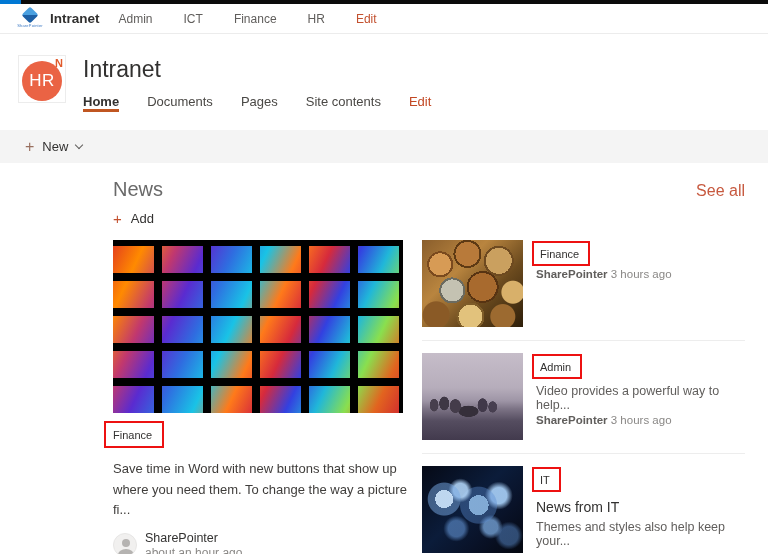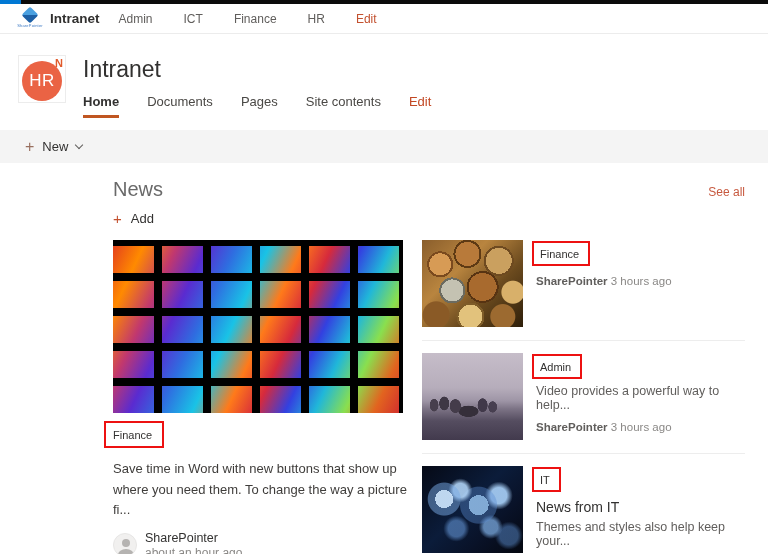--- a/index.html
+++ b/index.html
@@ -27,37 +27,37 @@
   .site-logo { width:48px; height:48px; border:1px solid #ececec; background:#fff;
                position:relative; flex:0 0 auto; }
   .site-logo .circle { position:absolute; left:3px; top:5px; width:40px; height:40px;
                border-radius:50%; background:#ea6344; display:flex; align-items:center;
                justify-content:center; color:#fff; font-size:17px; letter-spacing:.5px; }
   .site-logo .badge { position:absolute; right:2px; top:1px; color:#e05a2b;
                font-size:11px; font-weight:bold; }
   .site-head-text { margin-left:17px; padding-top:1px; }
   .site-title { font-size:23px; font-weight:400; color:#323130; }
   .site-nav { display:flex; margin-top:11px; }
-  .site-nav .n-item { font-size:13px; color:#4a4845; margin-right:28px; padding-bottom:6px; cursor:pointer; }
+  .site-nav .n-item { font-size:13px; color:#4a4845; margin-right:28px; padding-bottom:0; cursor:pointer; }
   .site-nav .n-item.active { color:#323130; font-weight:bold; border-bottom:3px solid #c05621; }
   .site-nav .n-item.accent { color:#c24723; }
 
   
   .command-bar { height:33px; background:#f4f4f4; display:flex; align-items:center; padding-left:25px; }
   .cmd-new { display:flex; align-items:center; cursor:pointer; }
   .cmd-new .plus { color:#997060; font-size:16px; font-weight:400; margin-right:8px; }
   .cmd-new .lbl { font-size:13px; color:#323130; }
   .chev { width:6px; height:6px; border-right:1.4px solid #605e5c; border-bottom:1.4px solid #605e5c;
           transform:rotate(45deg); display:inline-block; margin-left:8px; margin-bottom:3px; }
 
   
   .content { padding:0 23px 0 113px; }
   .news-head { display:flex; align-items:baseline; justify-content:space-between; margin-top:15px; }
   .news-title { font-size:20px; font-weight:400; color:#696969; }
-  .see-all { font-size:12px; color:#c7593f; cursor:pointer; }
+  .see-all { font-size:16px; color:#c7593f; cursor:pointer; }
   .add-row { margin-top:9px; display:flex; align-items:center; cursor:pointer; }
   .add-row .plus { color:#c3512f; font-size:15px; margin-right:9px; }
   .add-row .lbl { font-size:13px; color:#323130; }
 
   .news-grid { display:flex; margin-top:13px; }
 
   
   .hero { width:290px; flex:0 0 auto; }
   .hero-image { width:290px; height:173px; cursor:pointer;
     background-color:#050505;
@@ -83,21 +83,21 @@
 
   
   .side-list { flex:1; margin-left:19px; }
   .side-item { display:flex; padding-bottom:13px; border-bottom:1px solid #ededed; margin-bottom:12px; }
   .side-item:last-child { border-bottom:none; margin-bottom:0; }
   .side-thumb { width:101px; height:87px; flex:0 0 auto; cursor:pointer; }
   .side-text { margin-left:13px; padding-top:1px; }
   .side-text .tag-annot { margin-left:-4px; padding:1px 9px 2px 6px; }
   .side-title { font-size:14px; color:#323130; margin-top:7px; cursor:pointer; }
   .side-desc { font-size:12.5px; color:#605e5c; margin-top:5px; }
-  .side-byline { font-size:11.5px; margin-top:9px; }
+  .side-byline { font-size:11.5px; margin-top:2px; }
   .side-byline .a { color:#605e5c; font-weight:bold; }
   .side-byline .t { color:#8a8886; }
 
   .img-coins {
     background-color:#7a5122;
     background-image:
       radial-gradient(circle at 18% 28%, #d79b55 0 11px, #7a4a1e 11px 13px, transparent 13px),
       radial-gradient(circle at 45% 16%, #b87a3a 0 12px, #5e3a14 12px 14px, transparent 14px),
       radial-gradient(circle at 76% 24%, #caa05f 0 13px, #6e4a20 13px 15px, transparent 15px),
       radial-gradient(circle at 30% 58%, #c4c2b2 0 11px, #6b6b60 11px 13px, transparent 13px),

